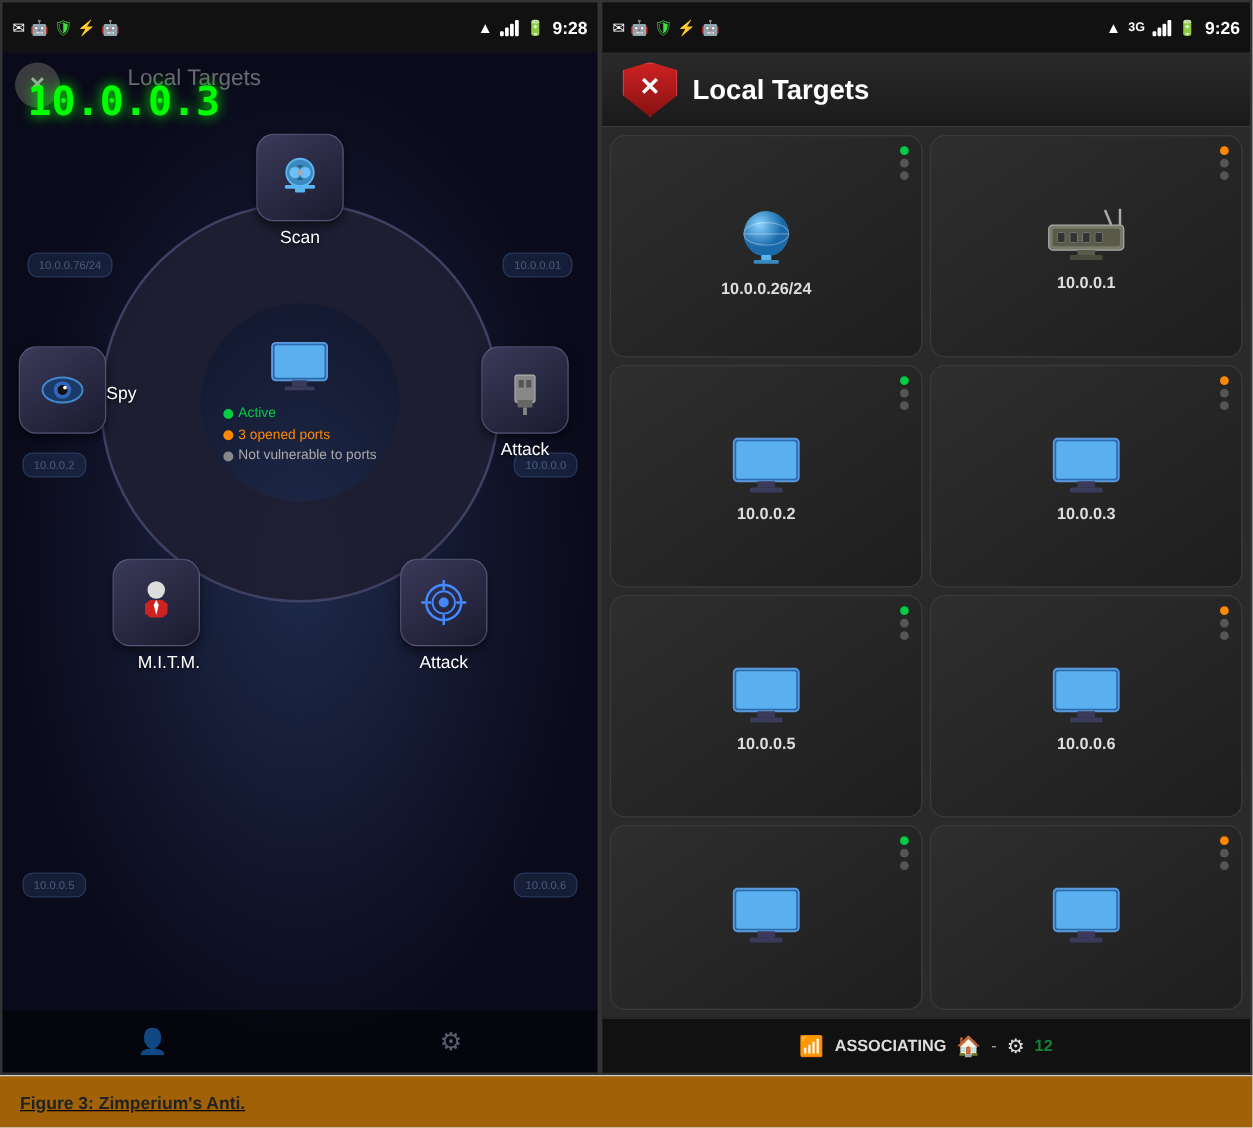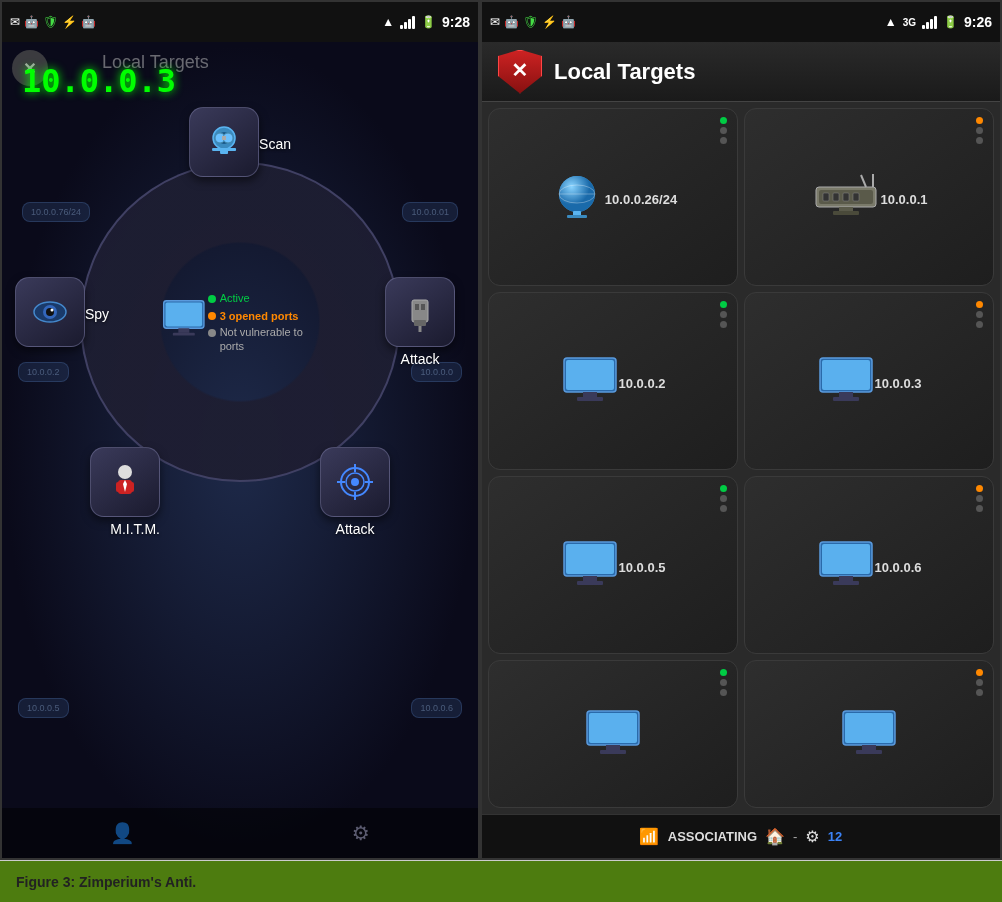--- a/index.html
+++ b/index.html
@@ -172,31 +172,31 @@
       transform: translateX(-50%);
     }
 
     
     .center-device {
       position: absolute;
       top: 50%;
       left: 50%;
       transform: translate(-50%, -50%);
       display: flex;
-      flex-direction: row;
+      flex-direction: column;
       align-items: flex-start;
     }
 
     .device-info {
       font-size: 11px;
       line-height: 1.6;
     }
 
     .status-active { color: #00cc44; }
-    .status-ports { color: #ff8800; font-weight: bold; }
+    .status-ports { color: #ff8800; }
     .status-vuln { color: #aaa; }
 
     .dot {
       display: inline-block;
       width: 8px;
       height: 8px;
       border-radius: 50%;
       margin-right: 4px;
     }
     .dot-green { background: #00cc44; }
@@ -284,21 +284,21 @@
       padding: 6px;
       background: #2a2a2a;
       overflow-y: auto;
     }
 
     .target-card {
       background: linear-gradient(145deg, #2e2e2e, #1e1e1e);
       border-radius: 12px;
       border: 1px solid #3a3a3a;
       display: flex;
-      flex-direction: row;
+      flex-direction: column;
       align-items: center;
       justify-content: center;
       padding: 16px 8px 12px 8px;
       position: relative;
       cursor: pointer;
       min-height: 120px;
     }
 
     .card-status-dots {
       position: absolute;
@@ -342,25 +342,26 @@
       font-size: 16px;
     }
 
     .gear-icon-status {
       font-size: 16px;
     }
 
     
     .caption-bar {
       height: 42px;
-      background: #4d7c0f;
+      background: #a16207;
       display: flex;
       align-items: center;
       padding: 0 16px;
       border-top: 1px solid #ccc;
+      text-decoration: underline;
     }
 
     .caption-text {
       font-size: 14px;
       font-weight: bold;
       color: #222;
     }
 
     
     .battery {
@@ -429,21 +430,21 @@
       <div class="bg-node" style="top:200px;left:20px;font-size:9px;">10.0.0.76/24</div>
       <div class="bg-node" style="top:200px;right:20px;font-size:9px;">10.0.0.01</div>
       <div class="bg-node" style="top:360px;left:16px;font-size:9px;">10.0.0.2</div>
       <div class="bg-node" style="top:360px;right:16px;font-size:9px;">10.0.0.0</div>
       <div class="bg-node" style="bottom:140px;left:16px;font-size:9px;">10.0.0.5</div>
       <div class="bg-node" style="bottom:140px;right:16px;font-size:9px;">10.0.0.6</div>
 
       <div class="circle-menu">
         <div class="circle-ring"></div>
 
-        <div class="menu-item menu-scan" style="position:absolute;top:-55px;left:50%;transform:translateX(-50%);display:flex;flex-direction:row;align-items:center;text-align:right;">
+        <div class="menu-item menu-scan" style="position:absolute;top:-55px;left:50%;transform:translateX(-50%);display:flex;flex-direction:column;align-items:center;text-align:right;">
           <div class="menu-icon-bg">
             <svg width="44" height="44" viewBox="0 0 44 44">
               <circle cx="22" cy="18" r="11" fill="#3a8abf" stroke="#5ab4f0" stroke-width="1.5"></circle>
               <circle cx="22" cy="18" r="6" fill="#1a5a8a"></circle>
               <rect x="18" y="28" width="8" height="6" fill="#5ab4f0" rx="1"></rect>
               <rect x="10" y="28" width="24" height="3" fill="#5ab4f0" rx="1"></rect>
 
               <ellipse cx="18" cy="18" rx="5" ry="5" fill="#6ac0ff" stroke="#4488aa" stroke-width="1"></ellipse>
               <ellipse cx="26" cy="18" rx="5" ry="5" fill="#6ac0ff" stroke="#4488aa" stroke-width="1"></ellipse>
               <rect x="20" y="16" width="4" height="4" fill="#aaa"></rect>
@@ -709,21 +710,21 @@
         </div>
 
       </div>
 
       <div class="bottom-status-bar">
         <span class="wifi-icon-status">📶</span>
         <span style="color:#ddd;font-size:13px;font-weight:bold;">ASSOCIATING</span>
         <span class="home-icon-status">🏠</span>
         <span style="color:#aaa;">-</span>
         <span class="gear-icon-status">⚙</span>
-        <span style="color:#3b82f6;font-weight:bold;">12</span>
+        <span style="color:#15803d;font-weight:bold;">12</span>
       </div>
 
     </div>
   </div>
 
   <div class="caption-bar">
     <span class="caption-text">Figure 3: Zimperium's Anti.</span>
   </div>
 
 </div>

